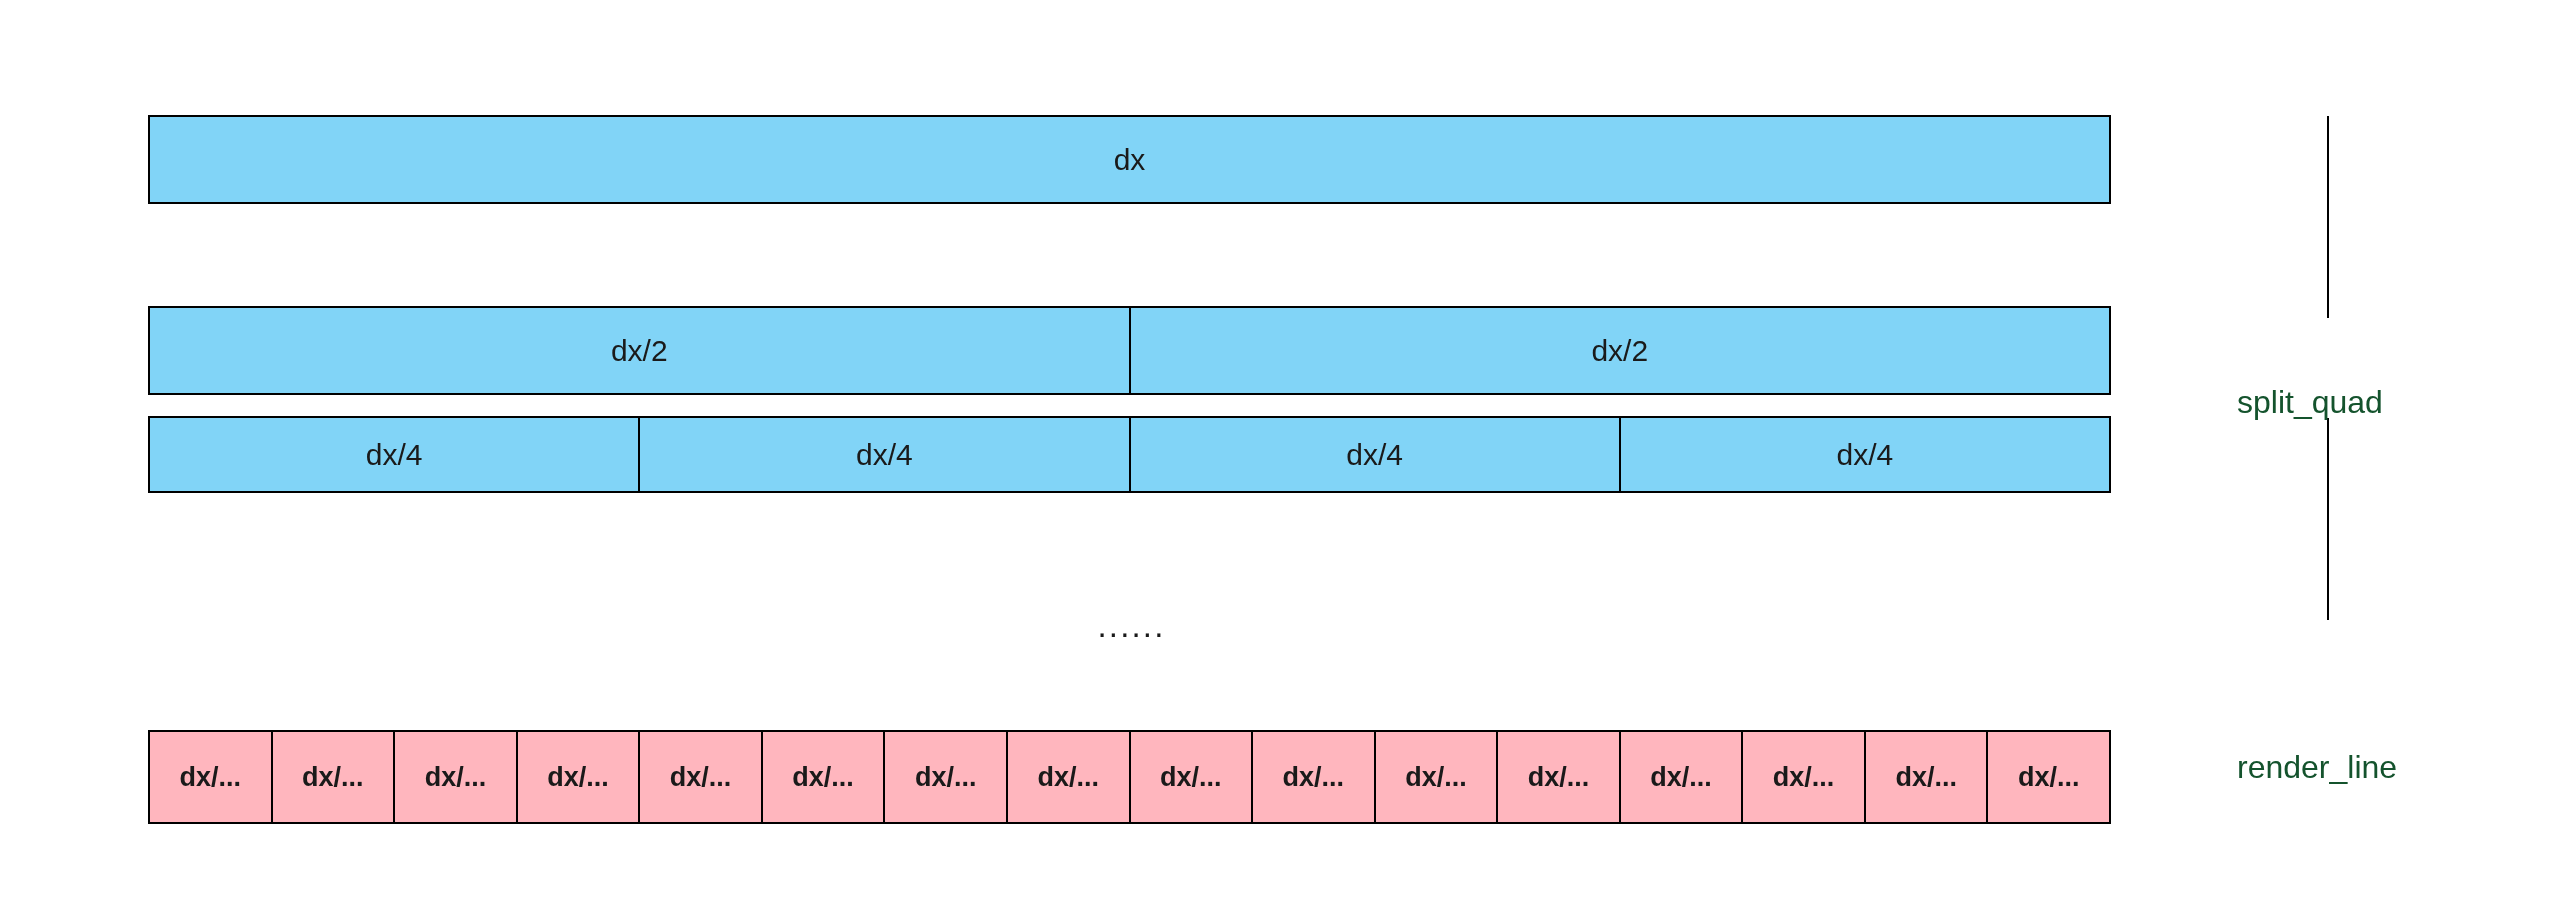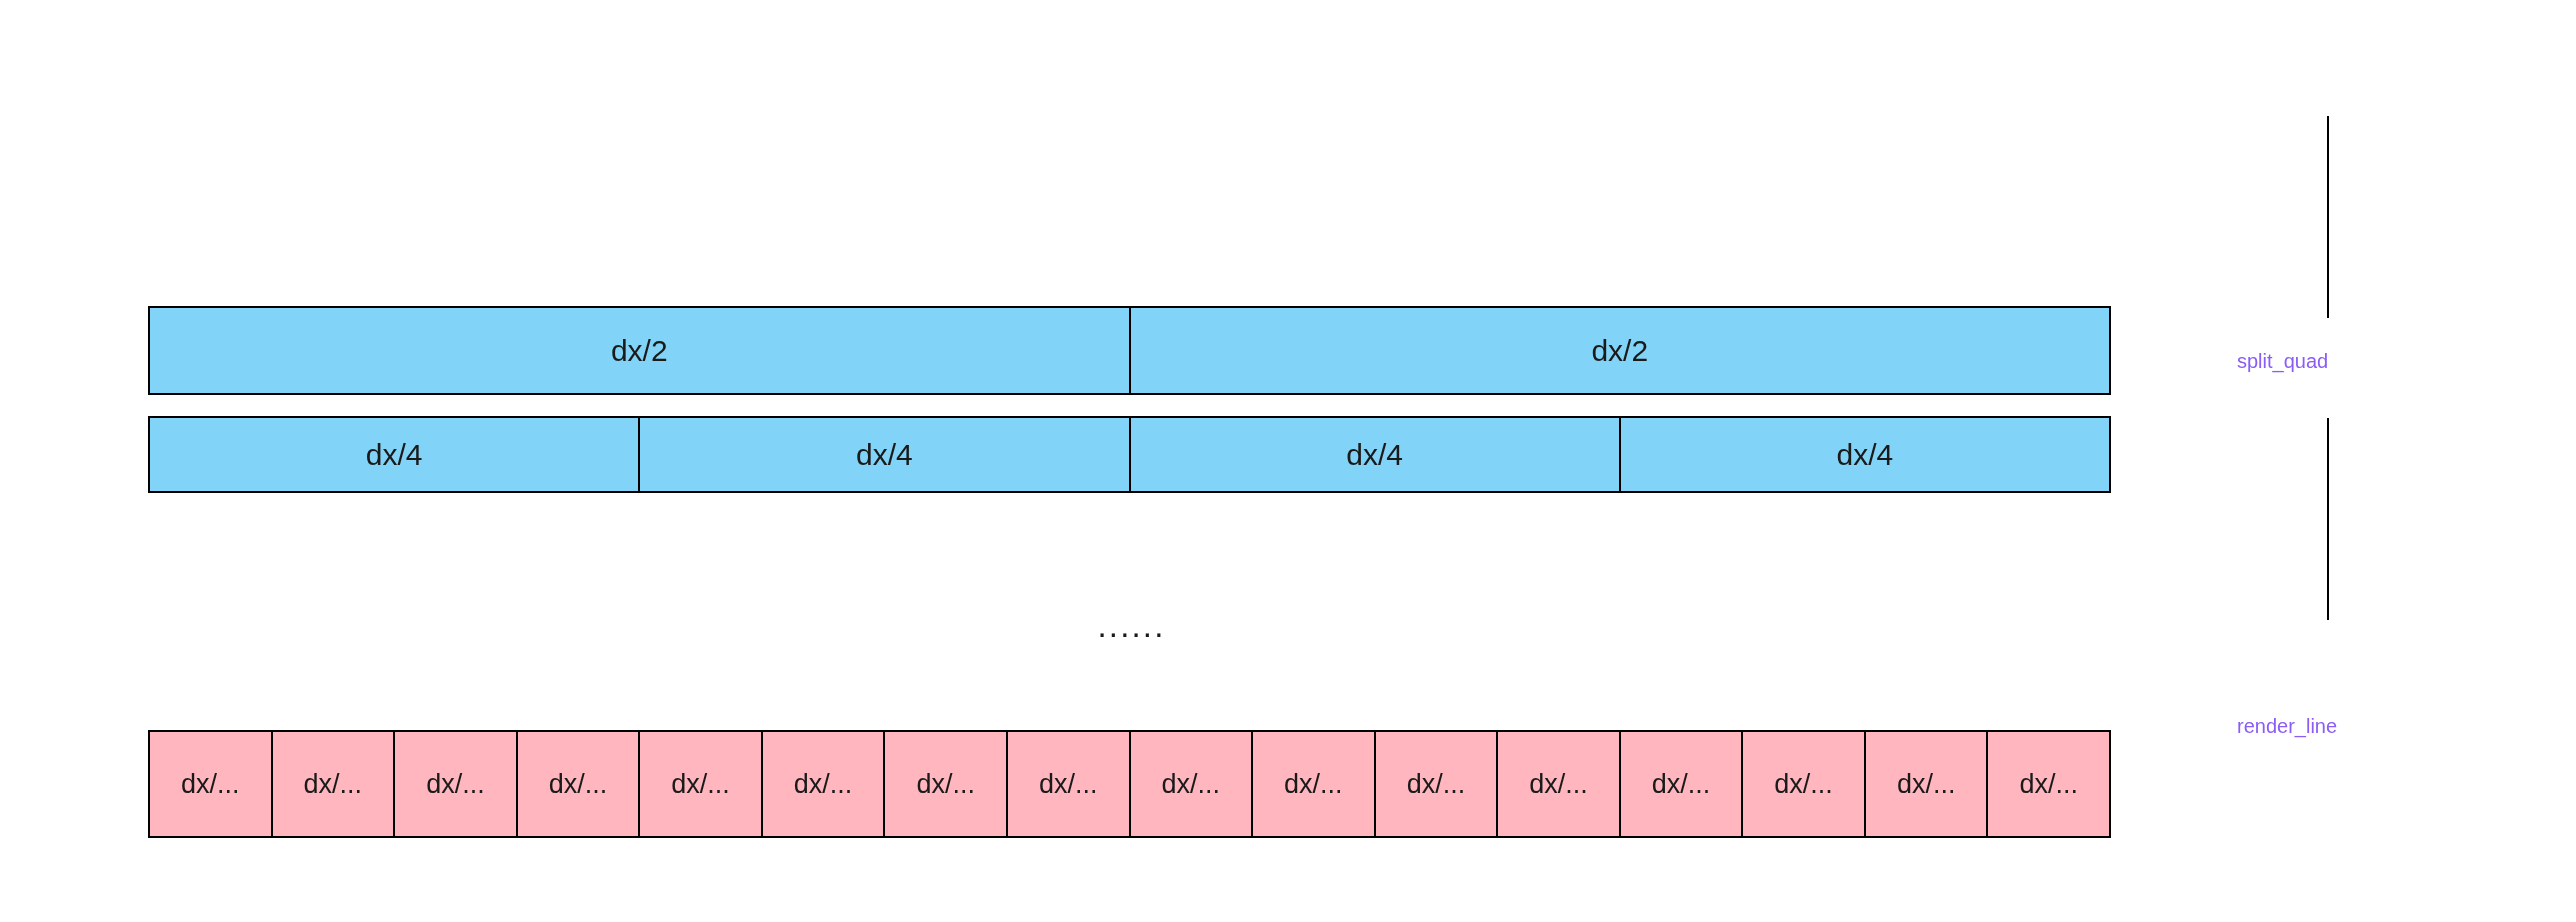--- a/index.html
+++ b/index.html
@@ -33,21 +33,21 @@
     justify-content: center;
     color: #1a1a1a;
     white-space: nowrap;
     overflow: hidden;
   }
   .cell + .cell { border-left: 2.2px solid #000000; }
 
   #row-dx    { top: 115px;  height: 89px; }
   #row-dx2   { top: 258px;  height: 89px; margin-top: 48px; }
   #row-dx4   { top: 416px;  height: 77px; }
-  #row-final { top: 730px;  height: 108px; background: #FFB6BE; }
+  #row-final { top: 730px;  height: 94px; background: #FFB6BE; font-weight: bold; }
 
   #row-dx .cell,
   #row-dx2 .cell,
   #row-dx4 .cell { font-size: 30px; }
 
   #row-final .cell { font-size: 27px; }
 
   
   #ellipsis {
     position: absolute;
@@ -66,32 +66,36 @@
     left: 2327px;
     width: 0;
     border-left: 2.2px solid #000000;
   }
   #brace-1 { top: 116px; height: 202px; }
   #brace-2 { top: 418px; height: 202px; }
 
   .stage-label {
     position: absolute;
     left: 2237px;
-    font-size: 20px;
-    color: #8b5cf6;
+    font-size: 32px;
+    color: #14532d;
     white-space: nowrap;
+    margin-top: 34px;
   }
   #label-split-quad  { top: 350px; }
   #label-render-line { top: 715px; }
 </style>
 </head>
 <body>
 
 <div id="canvas">
 
+  <div class="bar-row" id="row-dx">
+      <div class="cell">dx</div>
+    </div>
 
   <div class="bar-row" id="row-dx2">
       <div class="cell">dx/2</div>
       <div class="cell">dx/2</div>
     </div>
 
   <div class="bar-row" id="row-dx4">
       <div class="cell">dx/4</div>
       <div class="cell">dx/4</div>
       <div class="cell">dx/4</div>

